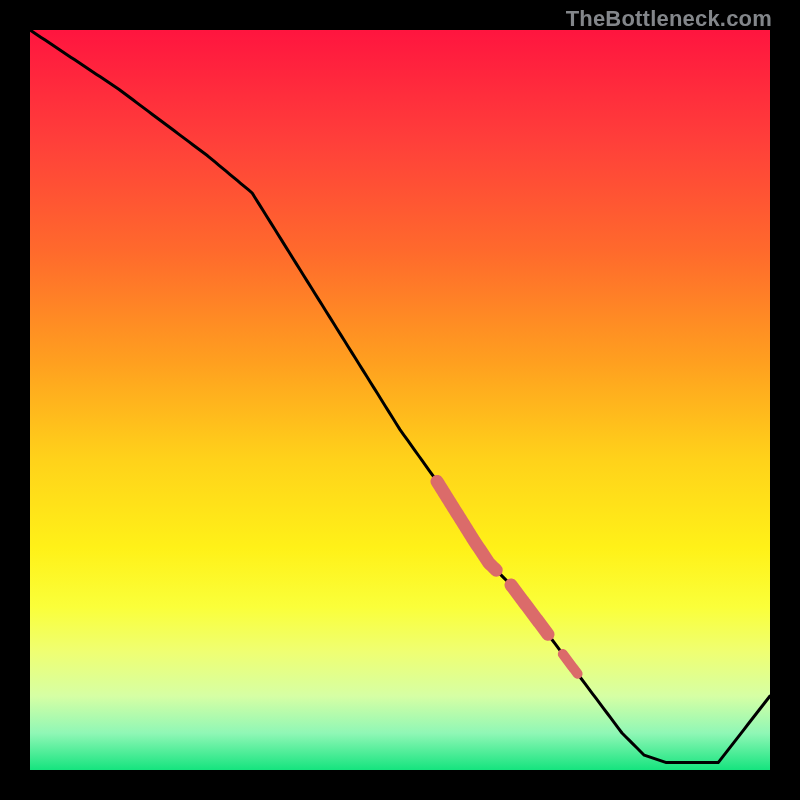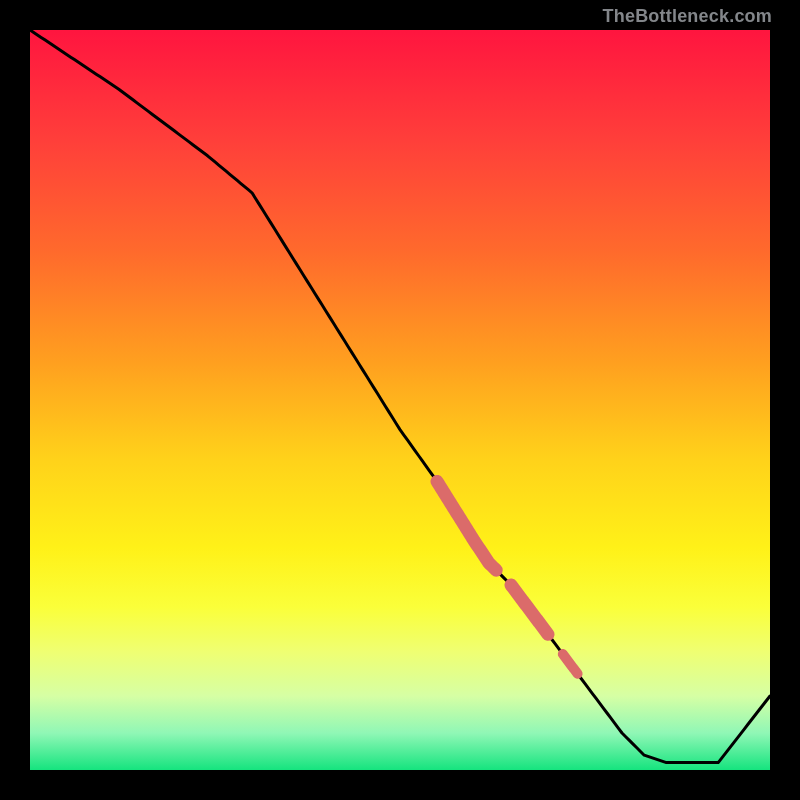--- a/index.html
+++ b/index.html
@@ -29,21 +29,21 @@
     left: 0;
     top: 0;
     width: 100%;
     height: 100%;
   }
   .watermark {
     position: absolute;
     top: 6px;
     right: 28px;
     font-family: Arial, Helvetica, sans-serif;
-    font-size: 18px;
+    font-size: 22px;
     font-weight: 600;
     color: #83868a;
     letter-spacing: 0.2px;
   }
 </style>
 </head>
 <body>
 
 <div class="watermark">TheBottleneck.com</div>
 

